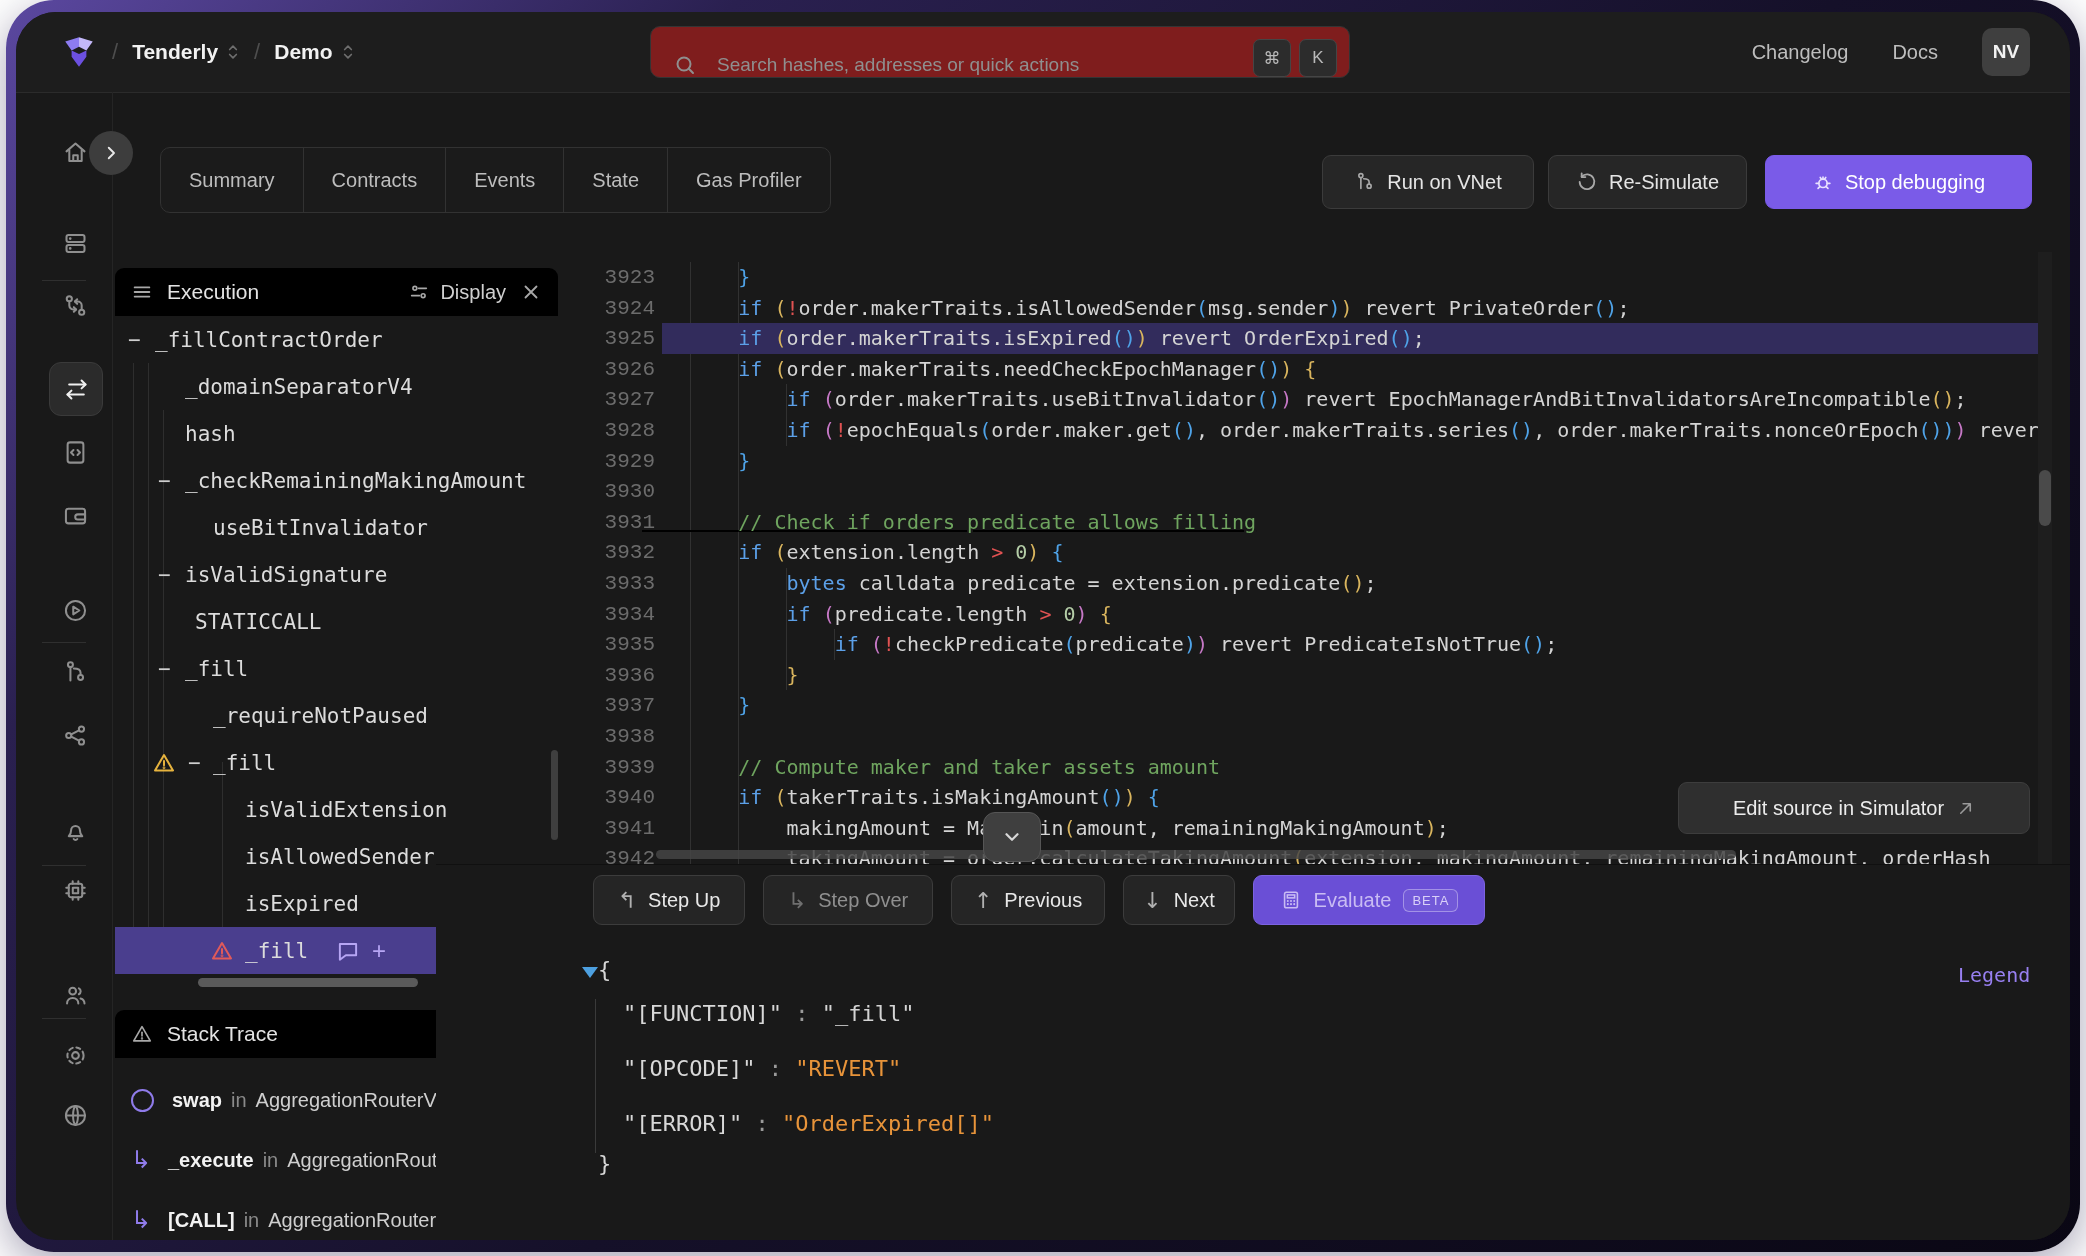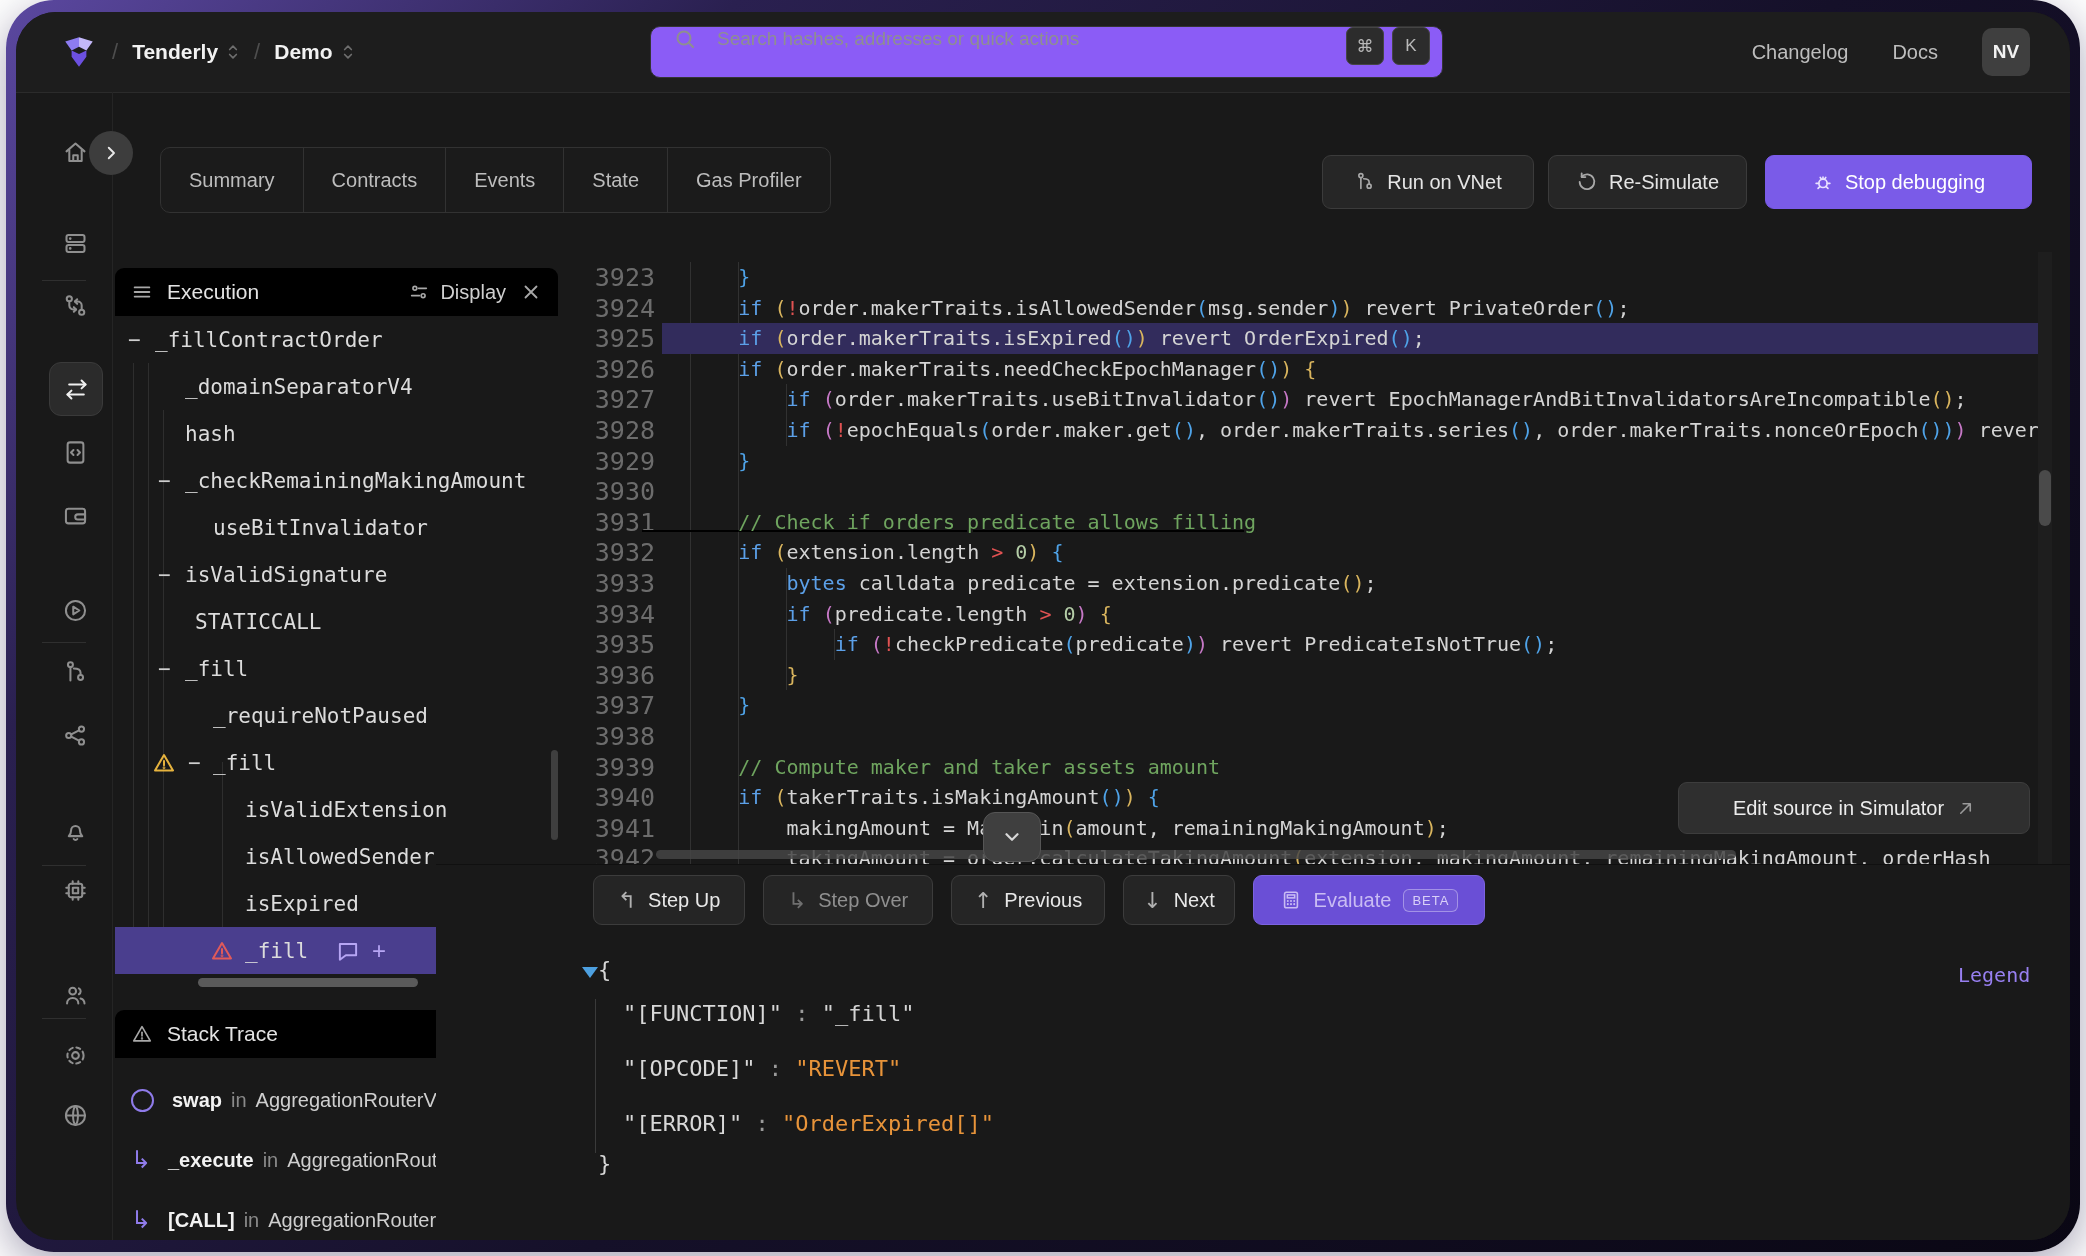--- a/index.html
+++ b/index.html
@@ -9,21 +9,21 @@
     box-shadow:0 12px 40px rgba(20,10,60,.35);}
   .window{position:absolute;left:16px;top:12px;width:2054px;height:1228px;border-radius:40px;background:#191919;overflow:hidden;}
 
   
   .topbar{position:absolute;left:0;top:0;width:100%;height:80px;background:#1d1d1d;border-bottom:1px solid #2b2b2b;}
   .logo{position:absolute;left:44px;top:21px;width:38px;height:38px;}
   .crumbs{position:absolute;left:96px;top:0;height:80px;display:flex;align-items:center;gap:14px;}
   .slash{color:#4e4e4e;font-size:22px;}
   .crumb{color:#f2f2f2;font-size:21px;font-weight:600;display:flex;align-items:center;gap:8px;}
   .caret-ud{width:14px;height:20px;color:#6e6e6e;}
-  .search{position:absolute;left:634px;top:14px;width:793px;height:52px;background:#8b5cf6;border:1px solid #343434;border-radius:10px;display:flex;align-items:flex-start;padding:0 12px 0 22px;box-sizing:border-box;}
+  .search{position:absolute;left:634px;top:14px;width:700px;height:52px;background:#7f1d1d;border:1px solid #343434;border-radius:10px;display:flex;align-items:flex-end;padding:0 12px 0 22px;box-sizing:border-box;}
   .search svg{width:24px;height:24px;color:#8f8f8f;flex:0 0 auto;}
   .search-input{flex:1;margin-left:18px;background:transparent;border:none;outline:none;color:#dcdcdc;font-size:19px;font-family:"Liberation Sans",sans-serif;}
   .search-input::placeholder{color:#8f8f8f;}
   .keycap{width:36px;height:36px;border:1px solid #454545;background:#2c2c2c;border-radius:7px;color:#b9b9b9;font-size:17px;display:flex;align-items:center;justify-content:center;margin-left:8px;}
   .toplinks{position:absolute;right:40px;top:0;height:80px;display:flex;align-items:center;gap:44px;}
   .toplink{color:#bdbdbd;font-size:20px;cursor:pointer;}
   .avatar{width:48px;height:48px;border-radius:10px;background:#3f3f3f;color:#f2f2f2;font-weight:700;font-size:19px;display:flex;align-items:center;justify-content:center;}
 
   
   .rail{position:absolute;left:0;top:80px;bottom:0;width:96px;border-right:1px solid #252525;}
@@ -65,21 +65,21 @@
   .srow{position:absolute;left:0;width:100%;height:40px;display:flex;align-items:center;white-space:nowrap;overflow:hidden;font-size:20px;cursor:pointer;}
   .sring{width:19px;height:19px;border:2.5px solid #8f7bea;border-radius:50%;margin:0 18px 0 16px;flex:0 0 auto;}
   .sret{color:#8f7bea;font-size:24px;margin:0 12px 0 16px;width:25px;flex:0 0 auto;font-family:"DejaVu Sans",sans-serif;}
   .sname{color:#f2f2f2;font-weight:700;}
   .sin{color:#8a8a8a;margin:12px 9px;}
   .sloc{color:#cfcfcf;}
 
   
   .codearea{position:absolute;left:560px;top:250px;width:1476px;height:602px;overflow:hidden;font-family:"DejaVu Sans Mono",monospace;font-size:20px;}
   .cl-band{position:absolute;left:86px;right:0;height:31px;background:#322c5c;}
-  .cl-num{position:absolute;left:0;width:79px;text-align:right;color:#6c6c6c;font-size:25px;line-height:31px;}
+  .cl-num{position:absolute;left:0;width:79px;text-align:right;color:#6c6c6c;font-size:21px;line-height:31px;font-family:Liberation Mono, monospace;}
   .cl-code{position:absolute;left:66px;white-space:pre;line-height:31px;}
   .tk-t{color:#d4d4d4}.tk-k{color:#5ca0e8}.tk-g{color:#d9b55e}.tk-m{color:#c678c6}
   .tk-b{color:#4fa3e8}.tk-c{color:#6fa55f}.tk-r{color:#e05252}.tk-n{color:#b5cea8}
   .eguide{position:absolute;width:1px;background:#313131;}
   .ed-vtrack{position:absolute;left:2022px;top:240px;width:14px;height:612px;background:#1e1e1e;}
   .ed-vthumb{position:absolute;left:2023px;top:458px;width:12px;height:56px;background:#4a4a4a;border-radius:6px;}
   .ed-hthumb{position:absolute;left:640px;top:838px;width:1080px;height:9px;background:#454545;border-radius:5px;opacity:.85;}
   .chev-float{position:absolute;left:967px;top:800px;width:56px;height:48px;background:#3f3f3f;border:1px solid #555;border-radius:12px;display:flex;align-items:center;justify-content:center;color:#d8d8d8;cursor:pointer;z-index:6;}
   .chev-float svg{width:22px;height:22px;}
   .editsrc{position:absolute;left:1662px;top:770px;width:352px;height:52px;background:#2f2f2f;border:1px solid #3d3d3d;border-radius:9px;display:flex;align-items:center;justify-content:center;gap:12px;color:#ececec;font-size:20px;cursor:pointer;z-index:6;box-sizing:border-box;}

